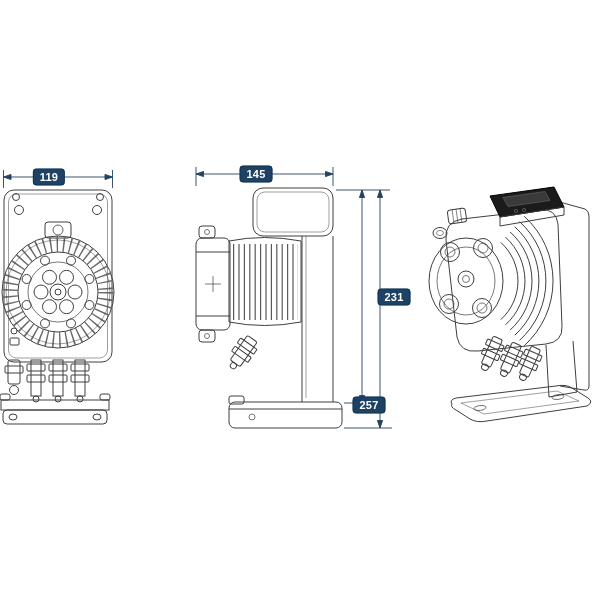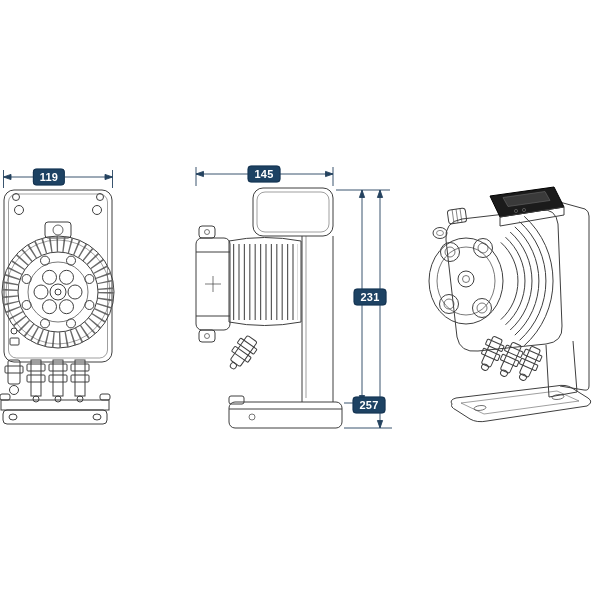--- a/index.html
+++ b/index.html
@@ -210,16 +210,16 @@
       <polygon points="362,403 359.4,395.5 364.6,395.5"></polygon>
 
       <line x1="344" y1="428" x2="392" y2="428"></line>
       <line x1="380" y1="190" x2="380" y2="428"></line>
       <polygon points="380,190 377.4,197.5 382.6,197.5"></polygon>
       <polygon points="380,428 377.4,420.5 382.6,420.5"></polygon>
     </g>
   </svg>
 
   <div class="dim-chip" style="left:49px;top:177px">119</div>
-  <div class="dim-chip" style="left:264px;top:174px">145</div>
-  <div class="dim-chip" style="left:370px;top:297px">231</div>
+  <div class="dim-chip" style="left:256px;top:174px">145</div>
+  <div class="dim-chip" style="left:394px;top:297px">231</div>
   <div class="dim-chip" style="left:369px;top:405px">257</div>
 </div>
 
 </body></html>

